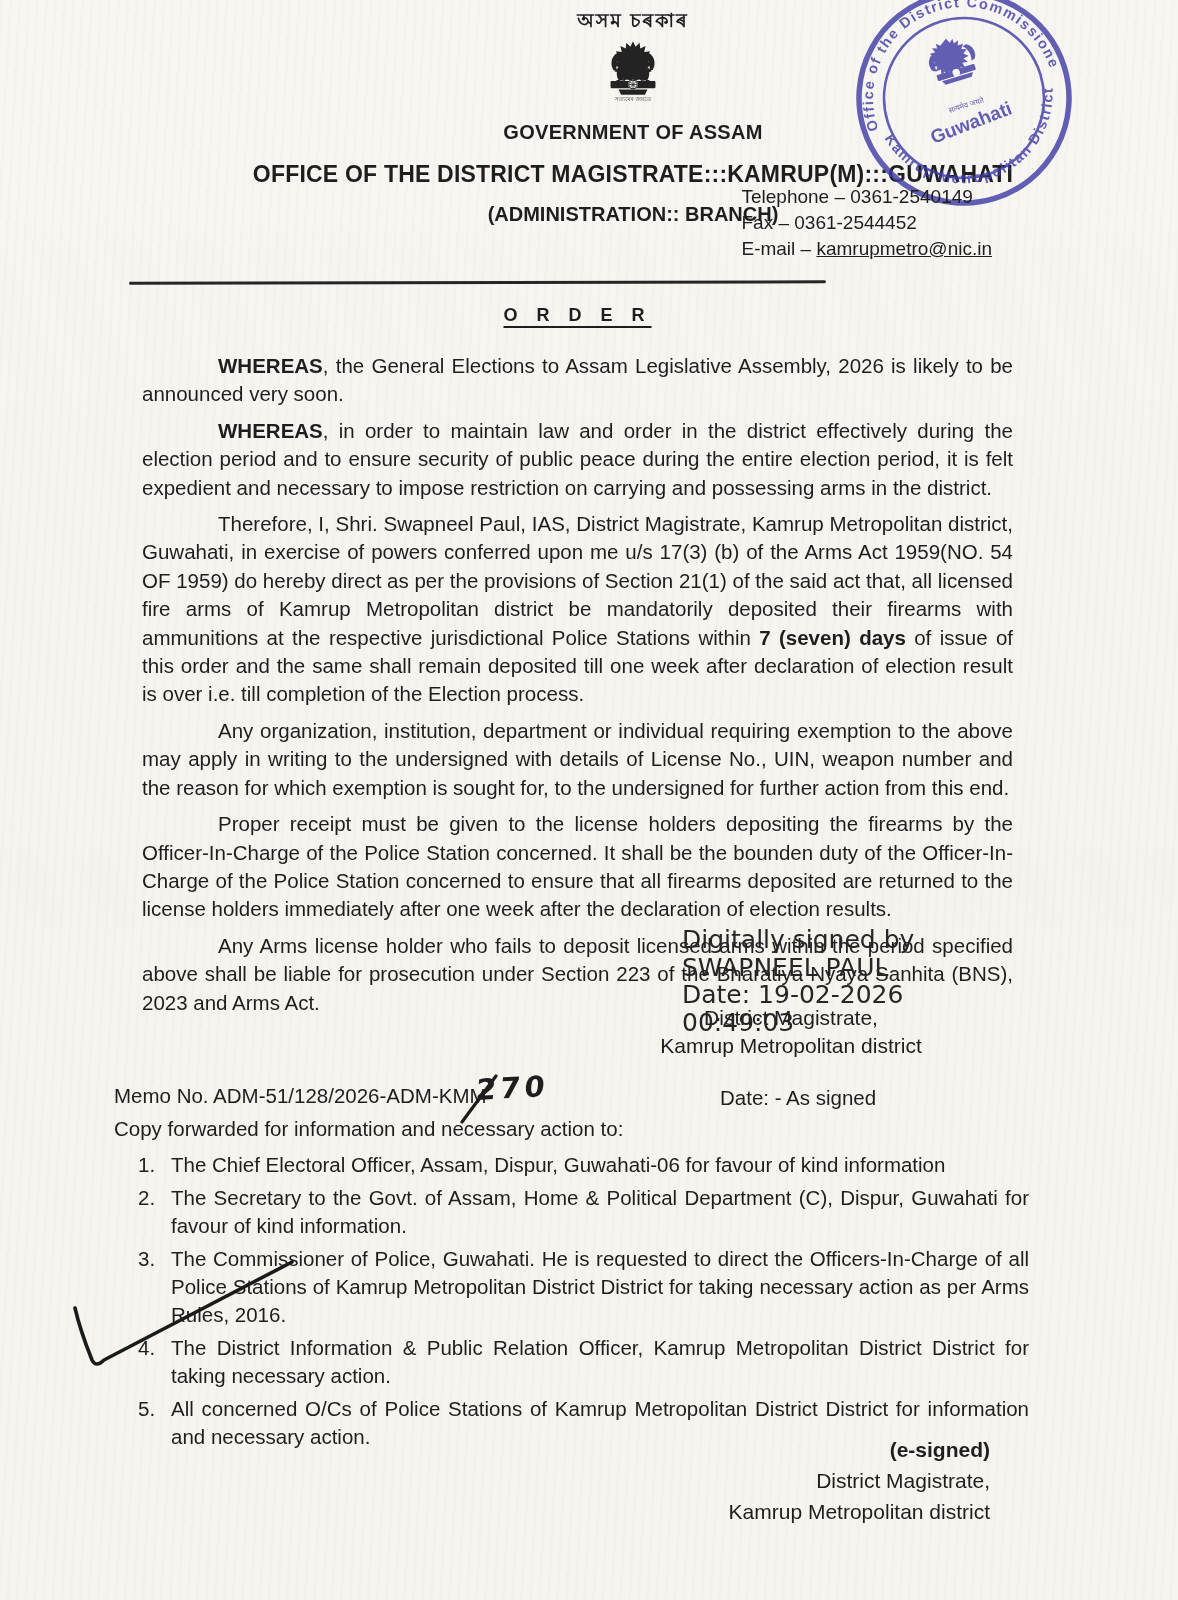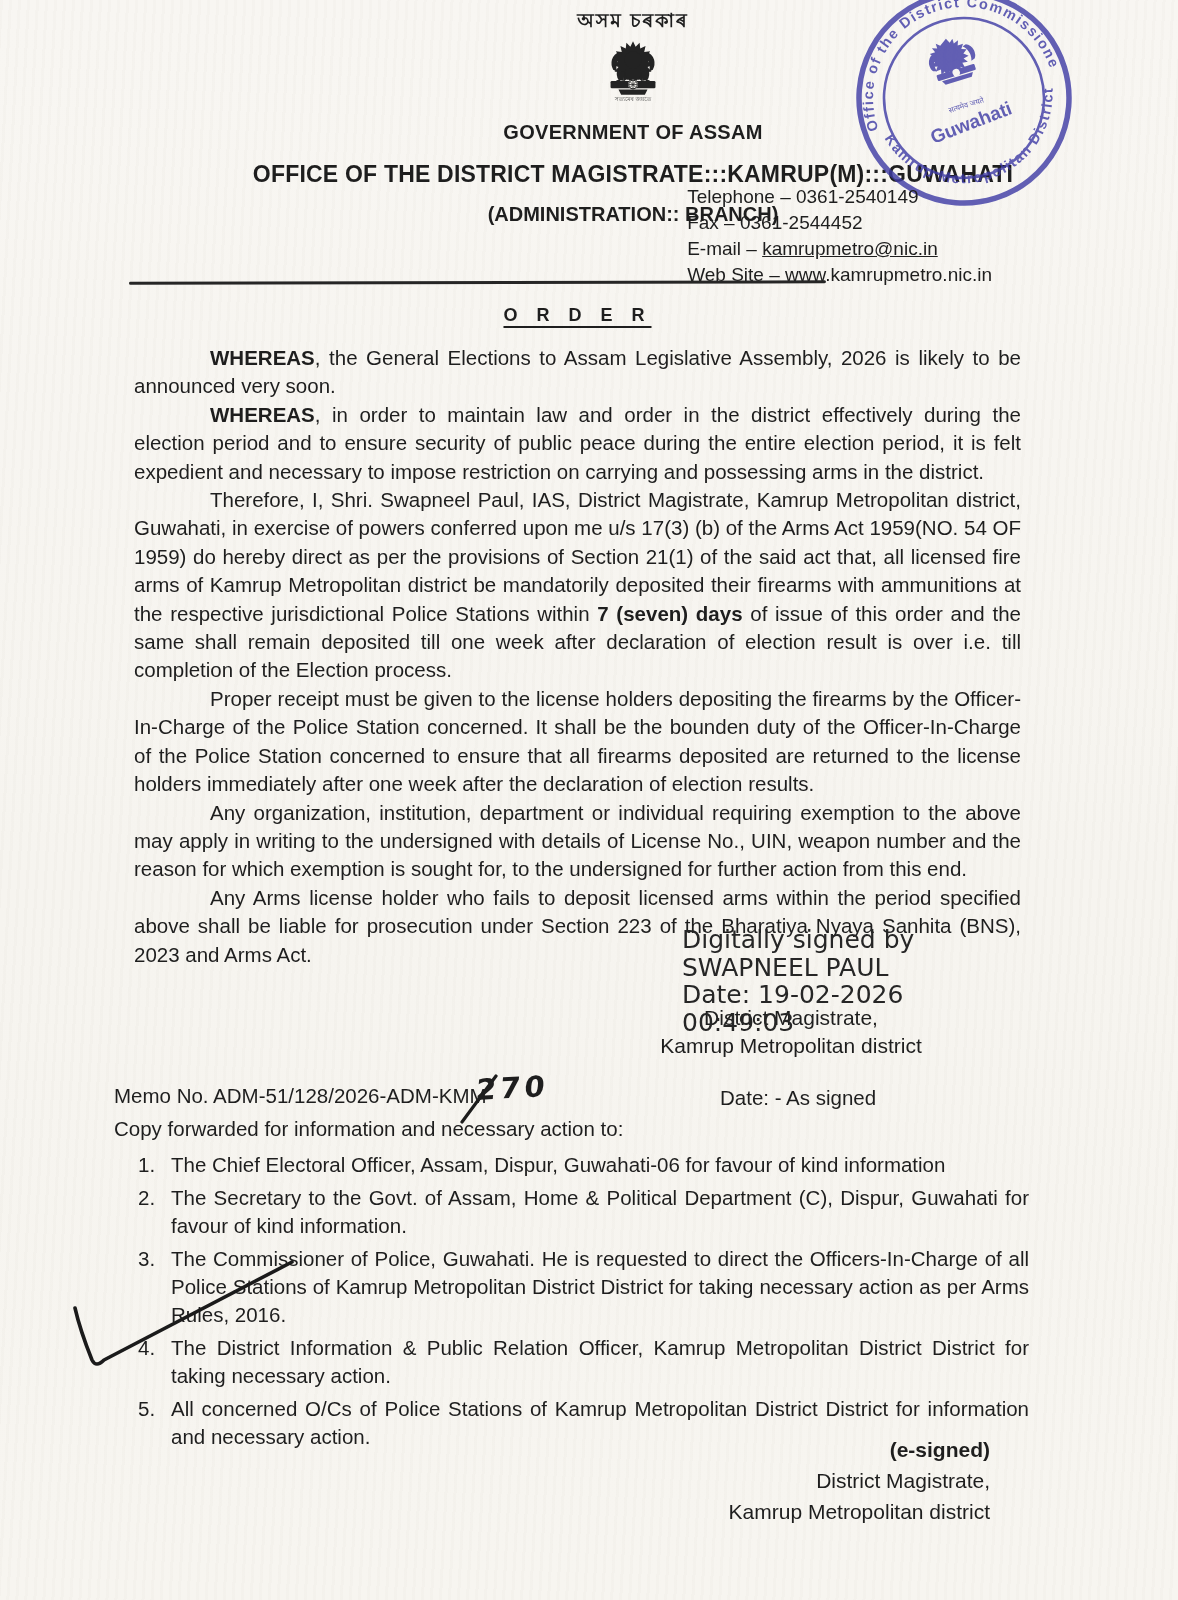--- a/index.html
+++ b/index.html
@@ -27,21 +27,21 @@
   
   .stamp{position:absolute;left:850px;top:-16px;width:228px;height:228px;opacity:.92;}
   
   .contact{position:absolute;top:184px;right:186px;text-align:left;font-size:19px;line-height:26px;}
   .contact .u{text-decoration:underline;}
   .rule{position:absolute;top:281px;left:129px;width:697px;height:3px;background:#262626;transform:rotate(-.12deg);border-radius:2px;}
   
   .order-title{position:absolute;top:305px;left:135px;width:885px;text-align:center;font-size:18px;font-weight:bold;letter-spacing:7px;}
   .order-title span{text-decoration:underline;text-underline-offset:5px;text-decoration-thickness:2px;}
   .body-text{position:absolute;top:344px;left:134px;width:887px;font-size:20.5px;line-height:28.4px;text-align:justify;}
-  .body-text p{margin:0;text-indent:76px;}
+  .body-text p{margin:8px;text-indent:76px;}
   .body-text .lead{font-weight:bold;}
   
   .dsig{position:absolute;left:682px;top:926px;font-family:"DejaVu Sans",sans-serif;font-size:25px;line-height:27.5px;color:#262626;z-index:3;white-space:nowrap;}
   .designation{position:absolute;left:640px;top:1004px;width:302px;text-align:center;font-size:21px;line-height:28px;z-index:2;}
   
   .memo{position:absolute;left:114px;top:1082px;width:932px;font-size:20.5px;line-height:28px;}
   .memo-line{position:relative;white-space:nowrap;}
   .memo-date{position:absolute;left:606px;top:2px;}
   .hand-slash{position:absolute;left:342px;top:-10px;width:46px;height:52px;}
   .hand-num{position:absolute;left:362px;top:-8px;font-size:29px;font-weight:bold;transform:skewX(-8deg) rotate(-3deg);letter-spacing:4px;font-family:"DejaVu Sans",sans-serif;}
@@ -122,32 +122,31 @@
       </g>
       <text x="114" y="124" font-size="7.5" text-anchor="middle" fill="#3f3ca6" stroke="none">सत्यमेव जयते</text>
       <text x="114" y="146" font-size="19" font-weight="bold" text-anchor="middle" fill="#3f3ca6" stroke="none" transform="rotate(-4 114 146)">Guwahati</text>
     </g>
   </svg>
 
   <div class="contact">
     <div>Telephone – 0361-2540149</div>
     <div>Fax – 0361-2544452</div>
     <div><span>E-mail – </span><span class="u">kamrupmetro@nic.in</span></div>
-    <div>Web Site – www.kamrupmetro.nic.in</div>
   </div>
   <div class="rule"></div>
 
   <div class="order-title"><span>O R D E R</span></div>
 
   <div class="body-text">
     <p><span class="lead">WHEREAS</span><span>, the General Elections to Assam Legislative Assembly, 2026 is likely to be announced very soon.</span></p>
     <p><span class="lead">WHEREAS</span><span>, in order to maintain law and order in the district effectively during the election period and to ensure security of public peace during the entire election period, it is felt expedient and necessary to impose restriction on carrying and possessing arms in the district.</span></p>
     <p><span>Therefore, I, Shri. Swapneel Paul, IAS, District Magistrate, Kamrup Metropolitan district, Guwahati, in exercise of powers conferred upon me u/s 17(3) (b) of the Arms Act 1959(NO. 54 OF 1959) do hereby direct as per the provisions of Section 21(1) of the said act that, all licensed fire arms of Kamrup Metropolitan district be mandatorily deposited their firearms with ammunitions at the respective jurisdictional Police Stations within </span><span class="lead">7 (seven) days</span><span> of issue of this order and the same shall remain deposited till one week after declaration of election result is over i.e. till completion of the Election process.</span></p>
+    <p>Any organization, institution, department or individual requiring exemption to the above may apply in writing to the undersigned with details of License No., UIN, weapon number and the reason for which exemption is sought for, to the undersigned for further action from this end.</p>
     <p>Proper receipt must be given to the license holders depositing the firearms by the Officer-In-Charge of the Police Station concerned. It shall be the bounden duty of the Officer-In-Charge of the Police Station concerned to ensure that all firearms deposited are returned to the license holders immediately after one week after the declaration of election results.</p>
-    <p>Any organization, institution, department or individual requiring exemption to the above may apply in writing to the undersigned with details of License No., UIN, weapon number and the reason for which exemption is sought for, to the undersigned for further action from this end.</p>
     <p>Any Arms license holder who fails to deposit licensed arms within the period specified above shall be liable for prosecution under Section 223 of the Bharatiya Nyaya Sanhita (BNS), 2023 and Arms Act.</p>
   </div>
 
   <div class="dsig">
     <div>Digitally signed by</div>
     <div>SWAPNEEL PAUL</div>
     <div>Date: 19-02-2026</div>
     <div>00:49:03</div>
   </div>
   <div class="designation">

